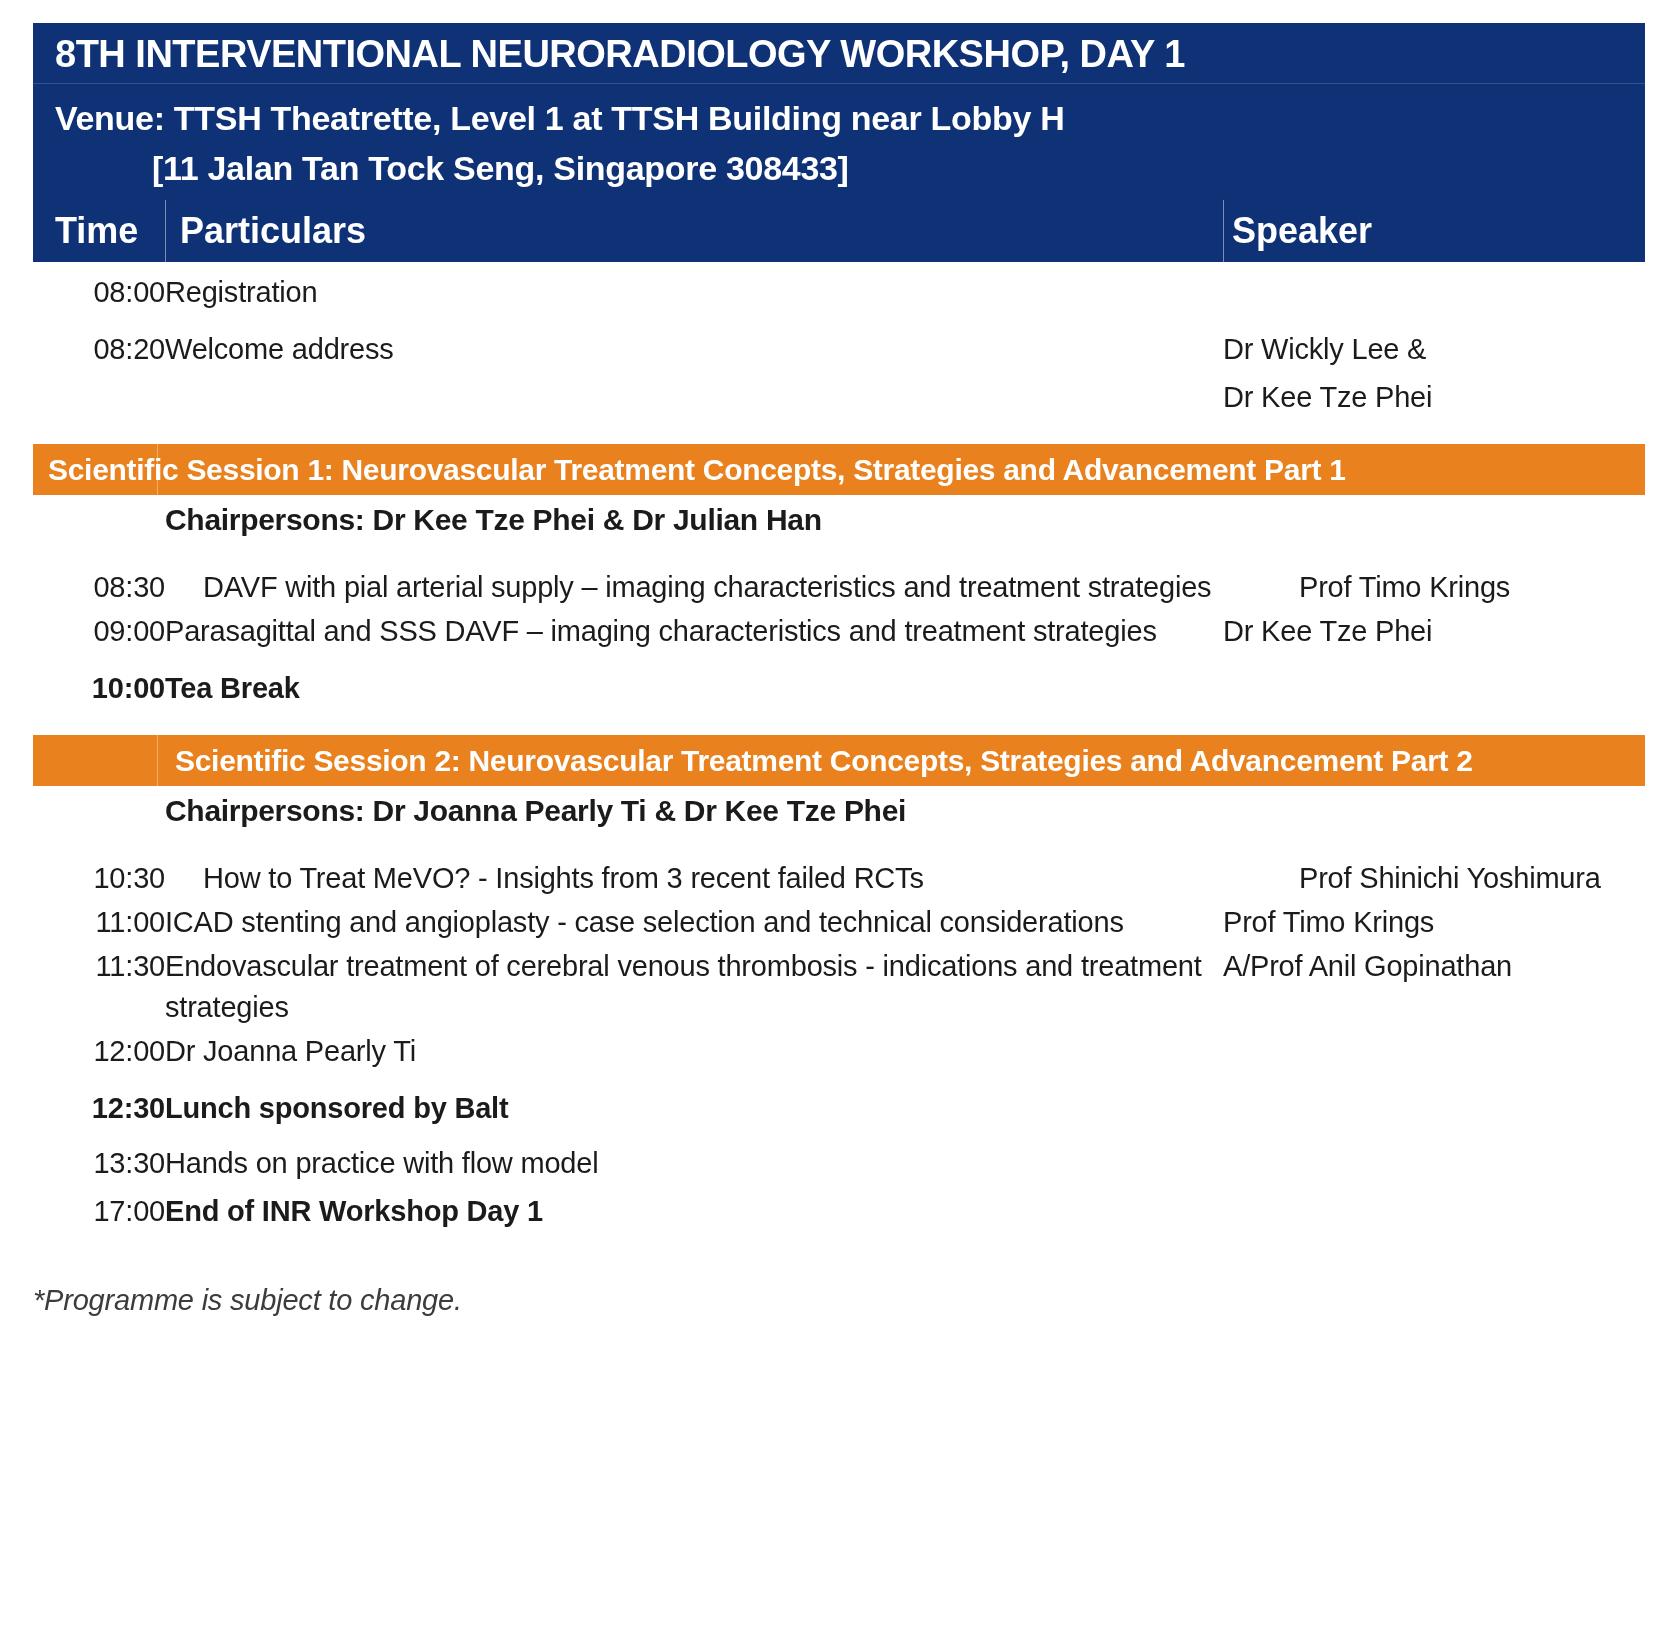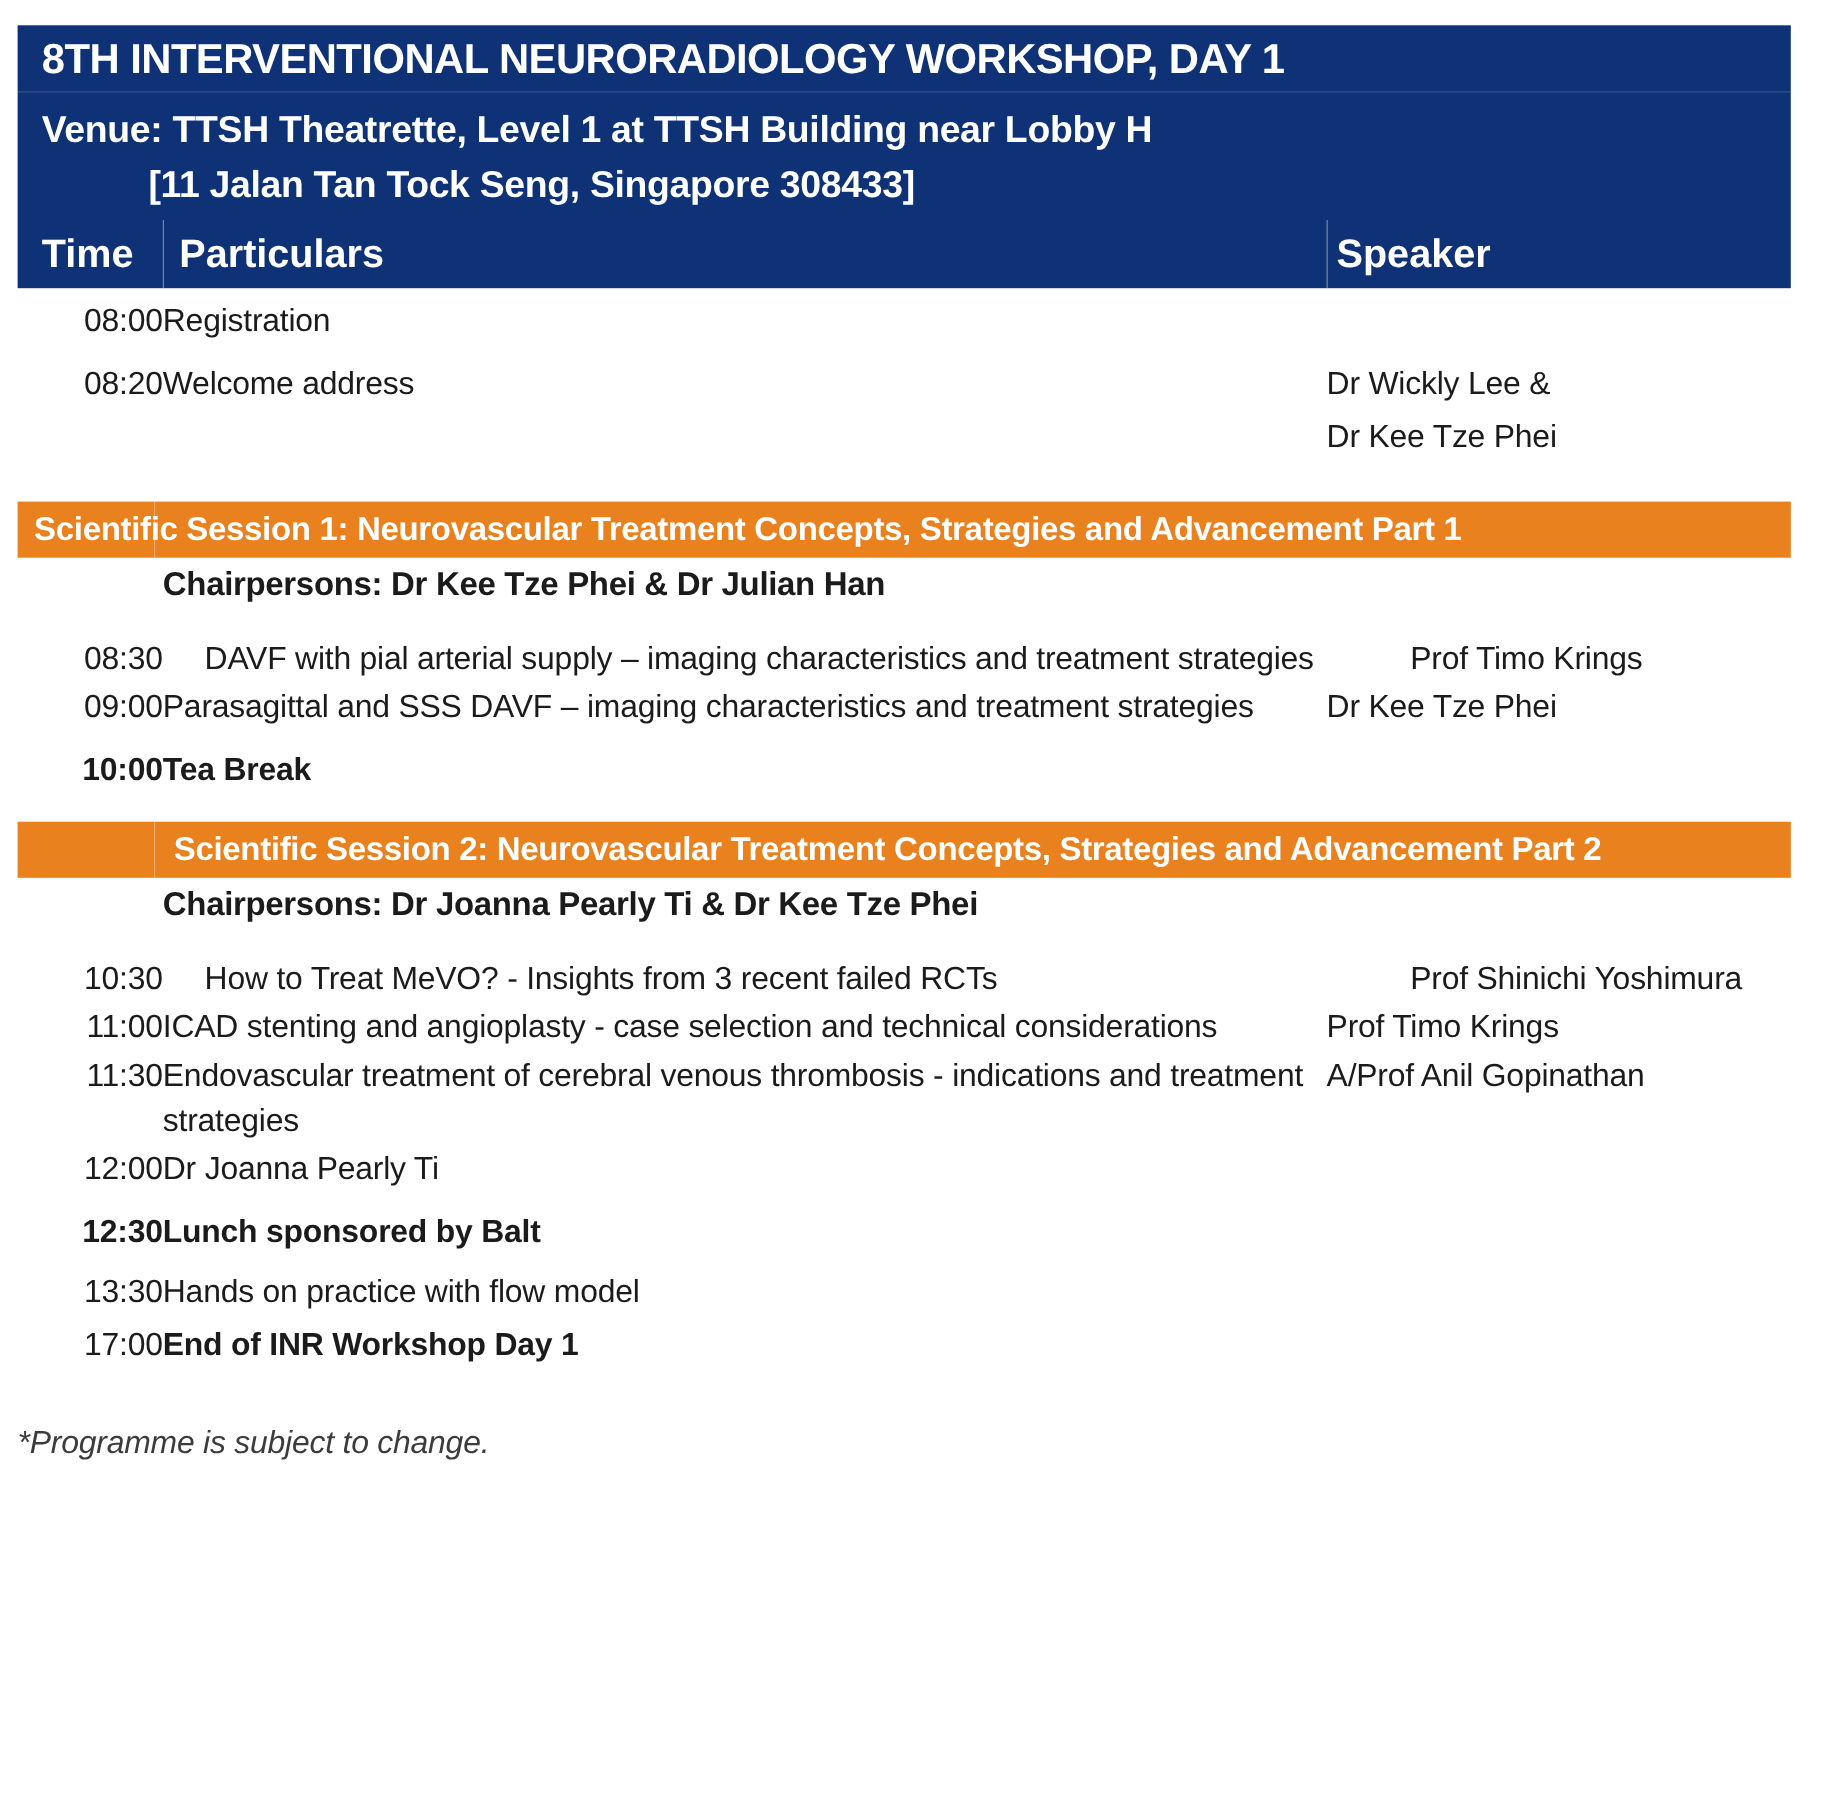--- a/index.html
+++ b/index.html
@@ -4,21 +4,21 @@
 <style>
   * { margin:0; padding:0; box-sizing:border-box; }
   html,body { background:#ffffff; }
   body {
     width:1671px; height:1648px;
     font-family:"Liberation Sans", sans-serif;
     color:#1b1b1b;
     overflow:hidden;
   }
   .doc {
-    position:absolute; left:16px; top:23px; width:1612px;
+    position:absolute; left:33px; top:23px; width:1612px;
   }
   
   .banner { background:var(--navy,#0e3275); color:#ffffff; }
   .title-row {
     padding:10px 10px 7px 22px;
     font-size:38px; font-weight:bold; letter-spacing:-0.5px;
     border-bottom:1px solid rgba(255,255,255,0.16);
     white-space:nowrap;
   }
   .venue-block {
@@ -68,21 +68,21 @@
     font-size:29px; font-style:italic; color:#3c3c3c; letter-spacing:-0.2px;
   }
 
   
   .mt3  { margin-top:3px; }
   .mt6  { margin-top:6px; }
   .mt7  { margin-top:7px; }
   .mt10 { margin-top:10px; }
   .mt14 { margin-top:14px; }
   .mt16 { margin-top:16px; }
-  .mt22 { margin-top:38px;padding-left:15px; }
+  .mt22 { margin-top:26px;padding-left:15px; }
   .mt26 { margin-top:26px; }
   .mt28 { margin-top:28px;gap:38px; }
   .mt52 { margin-top:52px; }
 </style>
 </head>
 <body>
 
 <div class="doc">
 
   <header class="banner">

